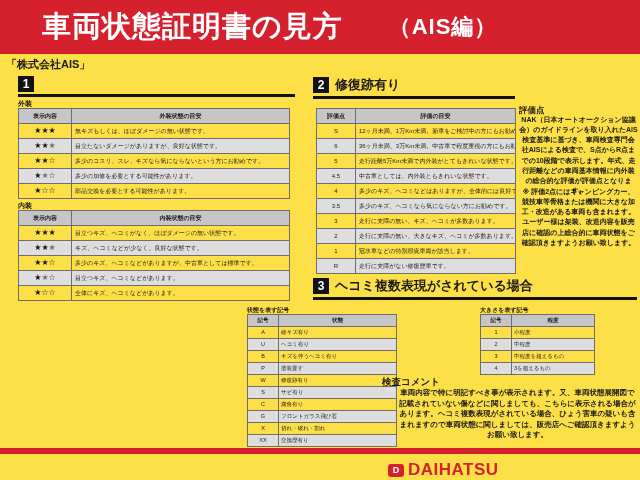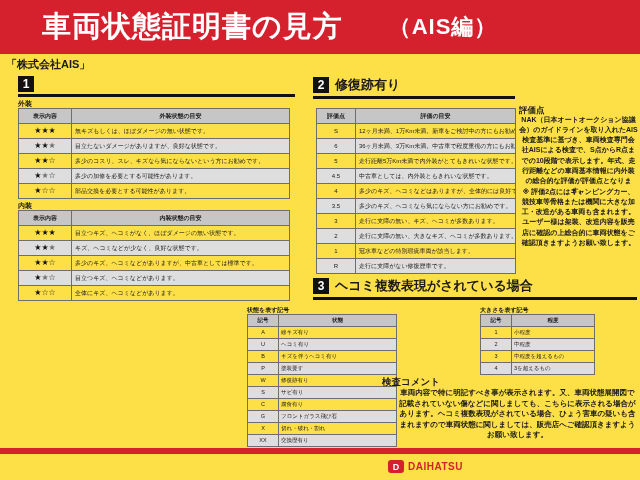--- a/index.html
+++ b/index.html
@@ -46,21 +46,21 @@
 
   
   .stripe{left:0;top:448px;width:640px;height:6px;background:#d5212e;}
   .slogan{left:14px;top:456px;display:flex;align-items:center;font-weight:bold;
           font-size:17px;color:#20423a;letter-spacing:0.5px;}
   .slogan .bulb{display:inline-block;width:10px;height:10px;border:3px solid #f0a800;
                 border-radius:50%;margin:0 2px;color:transparent;overflow:hidden;font-size:1px;}
   .daihatsu{left:388px;top:460px;display:flex;align-items:center;gap:4px;}
   .dh-mark{width:16px;height:13px;background:#d5212e;border-radius:3px;color:#fff;
            font-size:9px;font-weight:bold;display:flex;align-items:center;justify-content:center;}
-  .dh-name{color:#d5212e;font-weight:bold;font-size:10px;letter-spacing:0.5px;}
+  .dh-name{color:#d5212e;font-weight:bold;font-size:17px;letter-spacing:0.5px;}
 </style>
 </head>
 <body>
 
 <div class="page">
 
   <div class="abs banner">
     <span class="t1">車両状態証明書の見方</span>
     <span class="t2">（AIS編）</span>
   </div>

